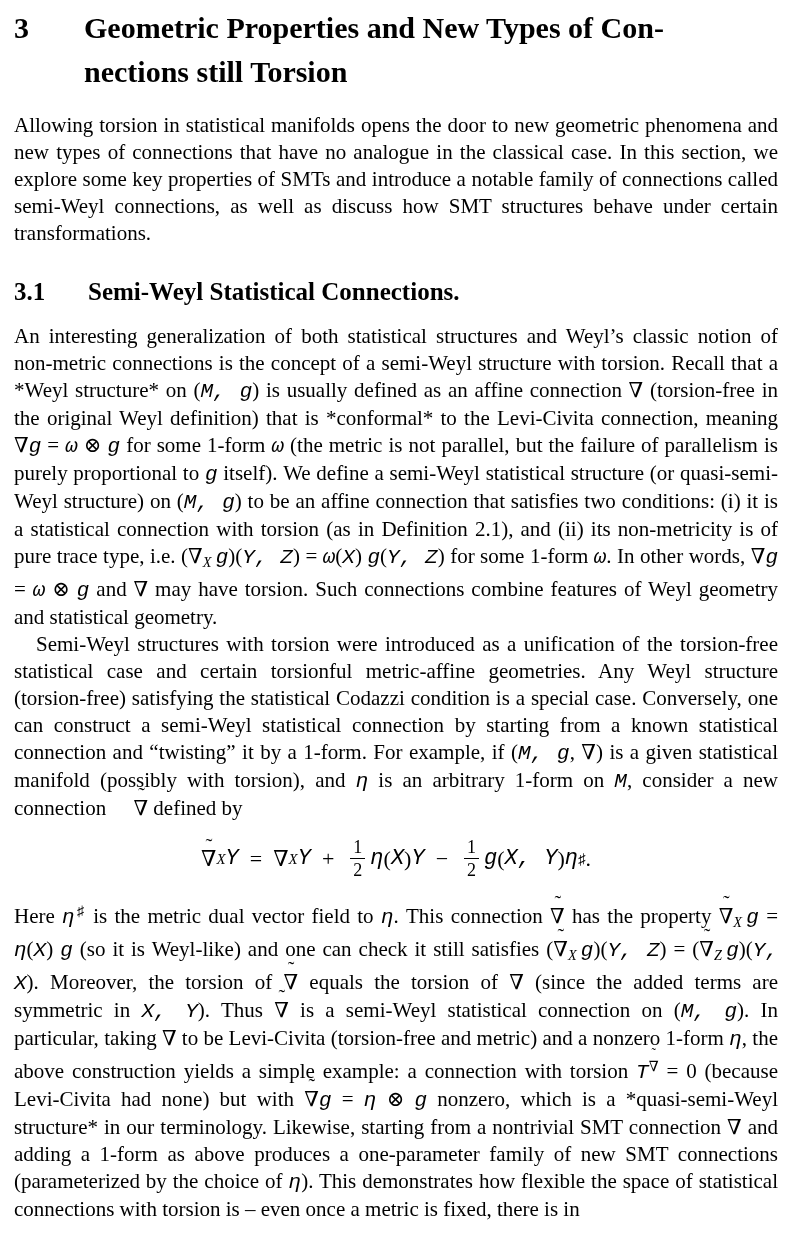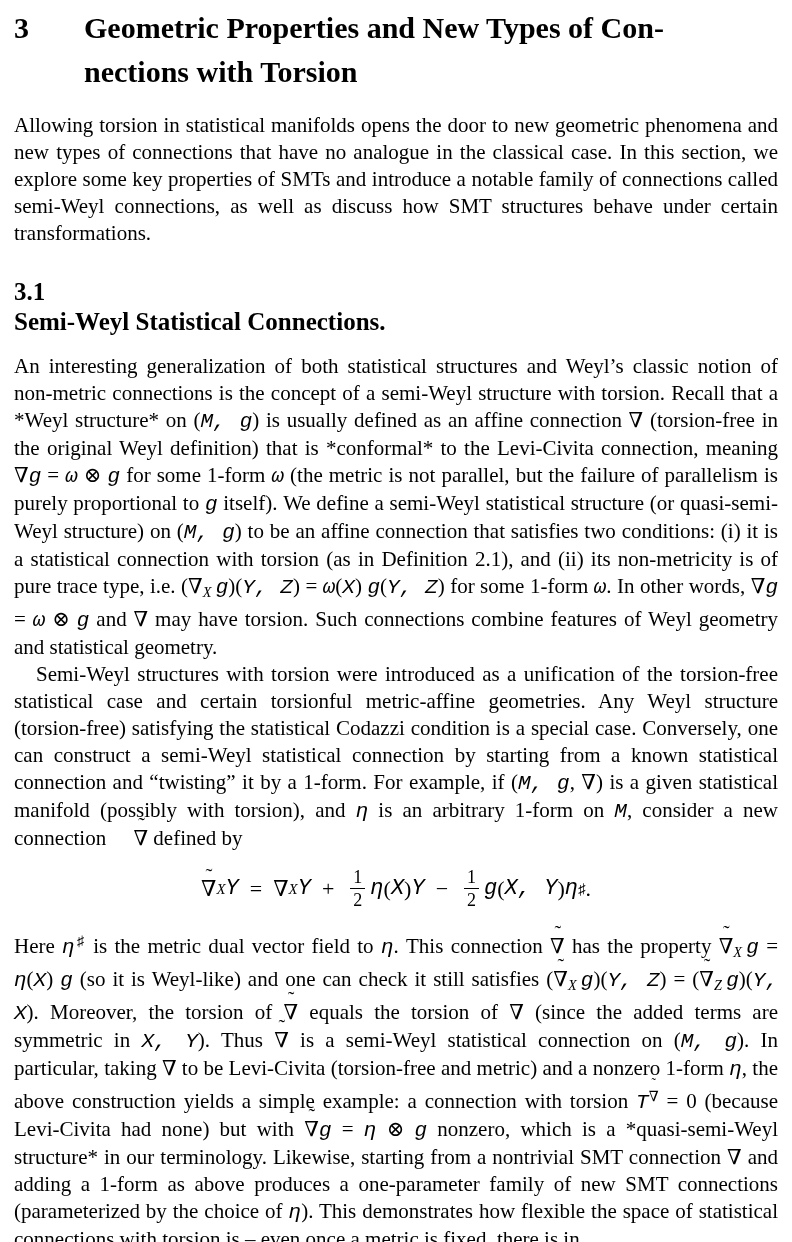--- a/index.html
+++ b/index.html
@@ -24,21 +24,20 @@
   }
   h1.sec .secnum { width: 70px; flex: none; }
   h1.sec .tline { display: block; }
   h2.subsec {
     display: flex;
     font-size: 25px;
     line-height: 30px;
     font-weight: 700;
     margin: 30px 0 16px 0;
     text-align: left;
-    flex-direction: column;
   }
   h2.subsec .subnum { width: 74px; flex: none; }
   p.para { margin: 0; }
   p.para.indent { text-indent: 22px; }
   .t-b { font-weight: 400; }
   .t-i { font-style: italic; font-family: Liberation Mono, monospace; }
   .t-sub {
     font-style: italic;
     font-size: 0.68em;
     vertical-align: -0.28em;
@@ -83,21 +82,21 @@
 </style>
 </head>
 <body>
 
 <div class="page">
 
   <h1 class="sec">
     <span class="secnum">3</span>
     <span class="sectitle">
       <span class="tline">Geometric Properties and New Types of Con-</span>
-      <span class="tline">nections with Torsion</span>
+      <span class="tline">nections still Torsion</span>
     </span>
   </h1>
 
   <p class="para"><span class="t-n">Allowing torsion in statistical manifolds opens the door to new geometric phenomena and new types of connections that have no analogue in the classical case. In this section, we explore some key properties of SMTs and introduce a notable family of connections called </span><span class="t-b">semi-Weyl connections</span><span class="t-n">, as well as discuss how SMT structures behave under certain transformations.</span></p>
 
   <h2 class="subsec">
     <span class="subnum">3.1</span>
     <span>Semi-Weyl Statistical Connections.</span>
   </h2>
 

